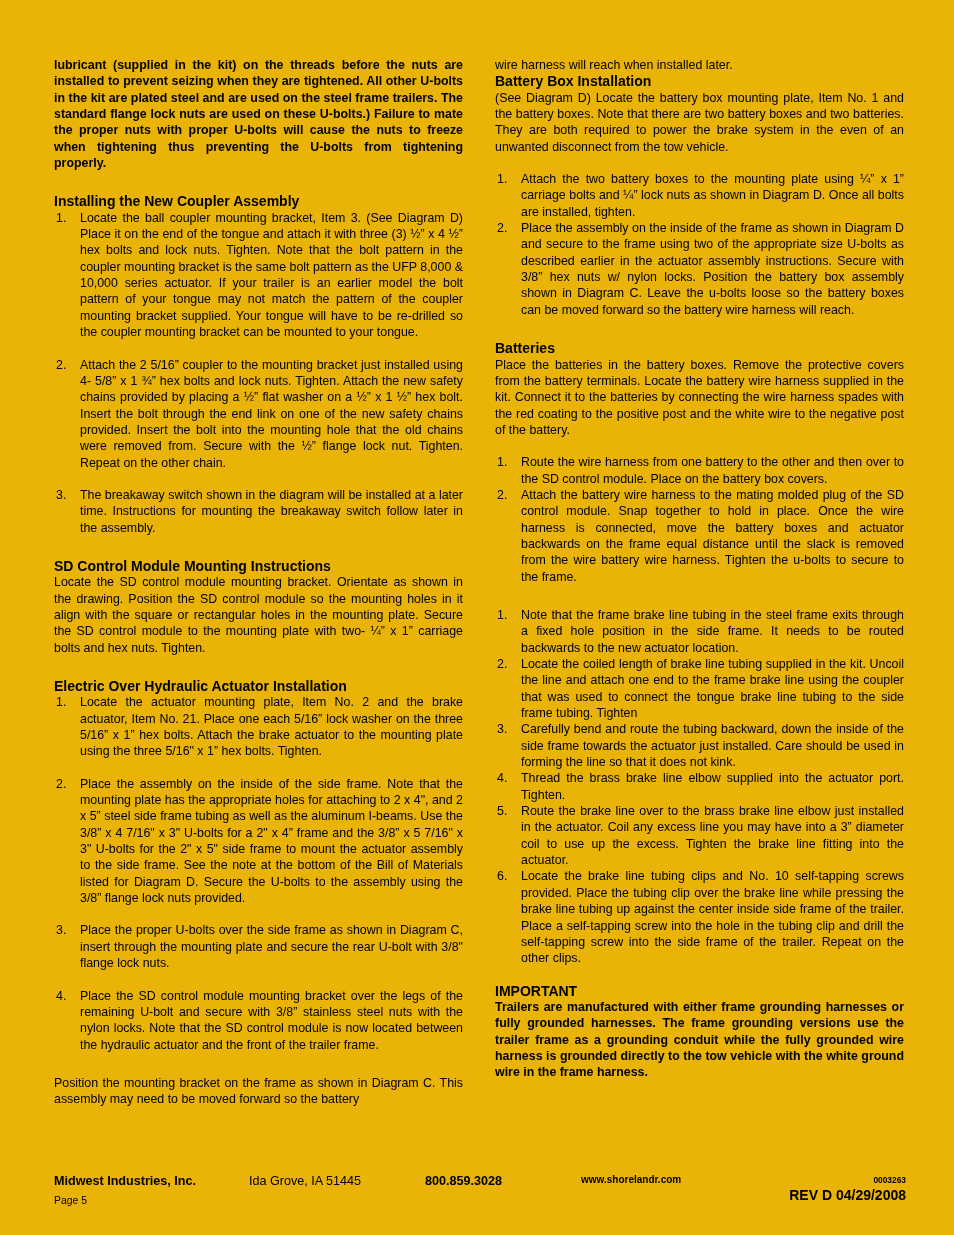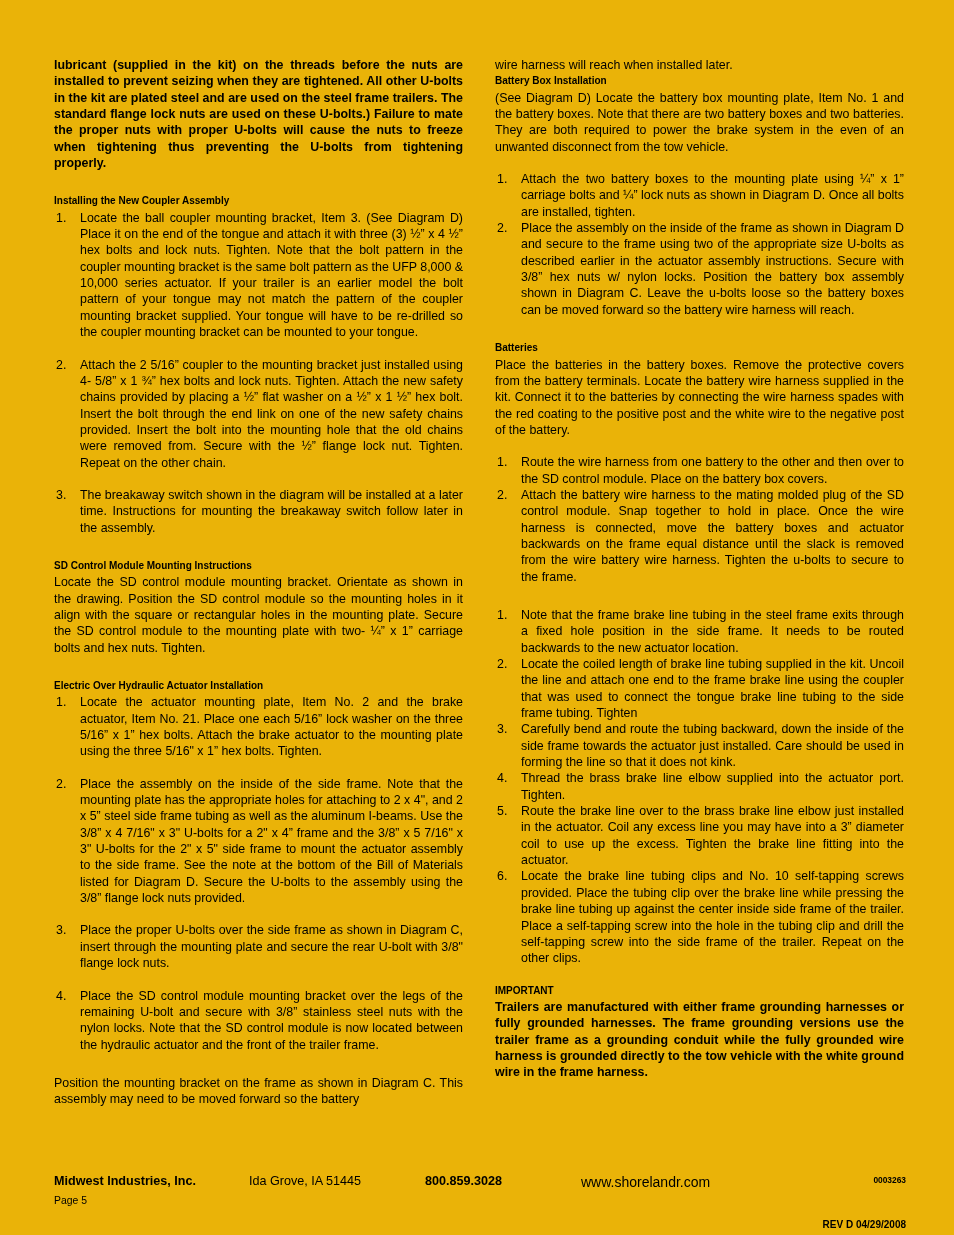--- a/index.html
+++ b/index.html
@@ -38,21 +38,21 @@
     font-size: 12.4px;
     line-height: 16.35px;
     text-align: justify;
     -webkit-hyphens: none;
     hyphens: none;
   }
   .para.bold {
     font-weight: bold;
   }
   .heading {
-    font-size: 10px;
+    font-size: 14px;
     line-height: 16.35px;
     font-weight: bold;
     text-align: left;
   }
   .gap-md { height: 16px; }
   .gap-lg { height: 22px; }
   .list {
     list-style: none;
     margin: 0;
     padding: 0;
@@ -94,29 +94,29 @@
   .f-city {
     position: absolute; left: 195px; top: 0;
     font-size: 12.6px; font-weight: normal; white-space: nowrap;
   }
   .f-phone {
     position: absolute; left: 371px; top: 0;
     font-size: 12.6px; font-weight: bold; white-space: nowrap;
   }
   .f-web {
     position: absolute; left: 527px; top: 0;
-    font-size: 14px; font-weight: normal; white-space: nowrap;
+    font-size: 10px; font-weight: bold; white-space: nowrap;
   }
   .f-doc {
     position: absolute; right: 0; top: 1px;
     font-size: 8.4px; font-weight: bold; text-align: right; white-space: nowrap;
   }
   .f-rev {
     position: absolute; right: 0; top: 13px;
-    font-size: 10px; font-weight: bold; text-align: center; white-space: nowrap; margin-top: 32px;
+    font-size: 14px; font-weight: bold; text-align: center; white-space: nowrap;
   }
   .f-page {
     position: absolute; left: 0; top: 21px;
     font-size: 10.4px; white-space: nowrap;
   }
 </style>
 </head>
 <body>
 
 <div id="page">

